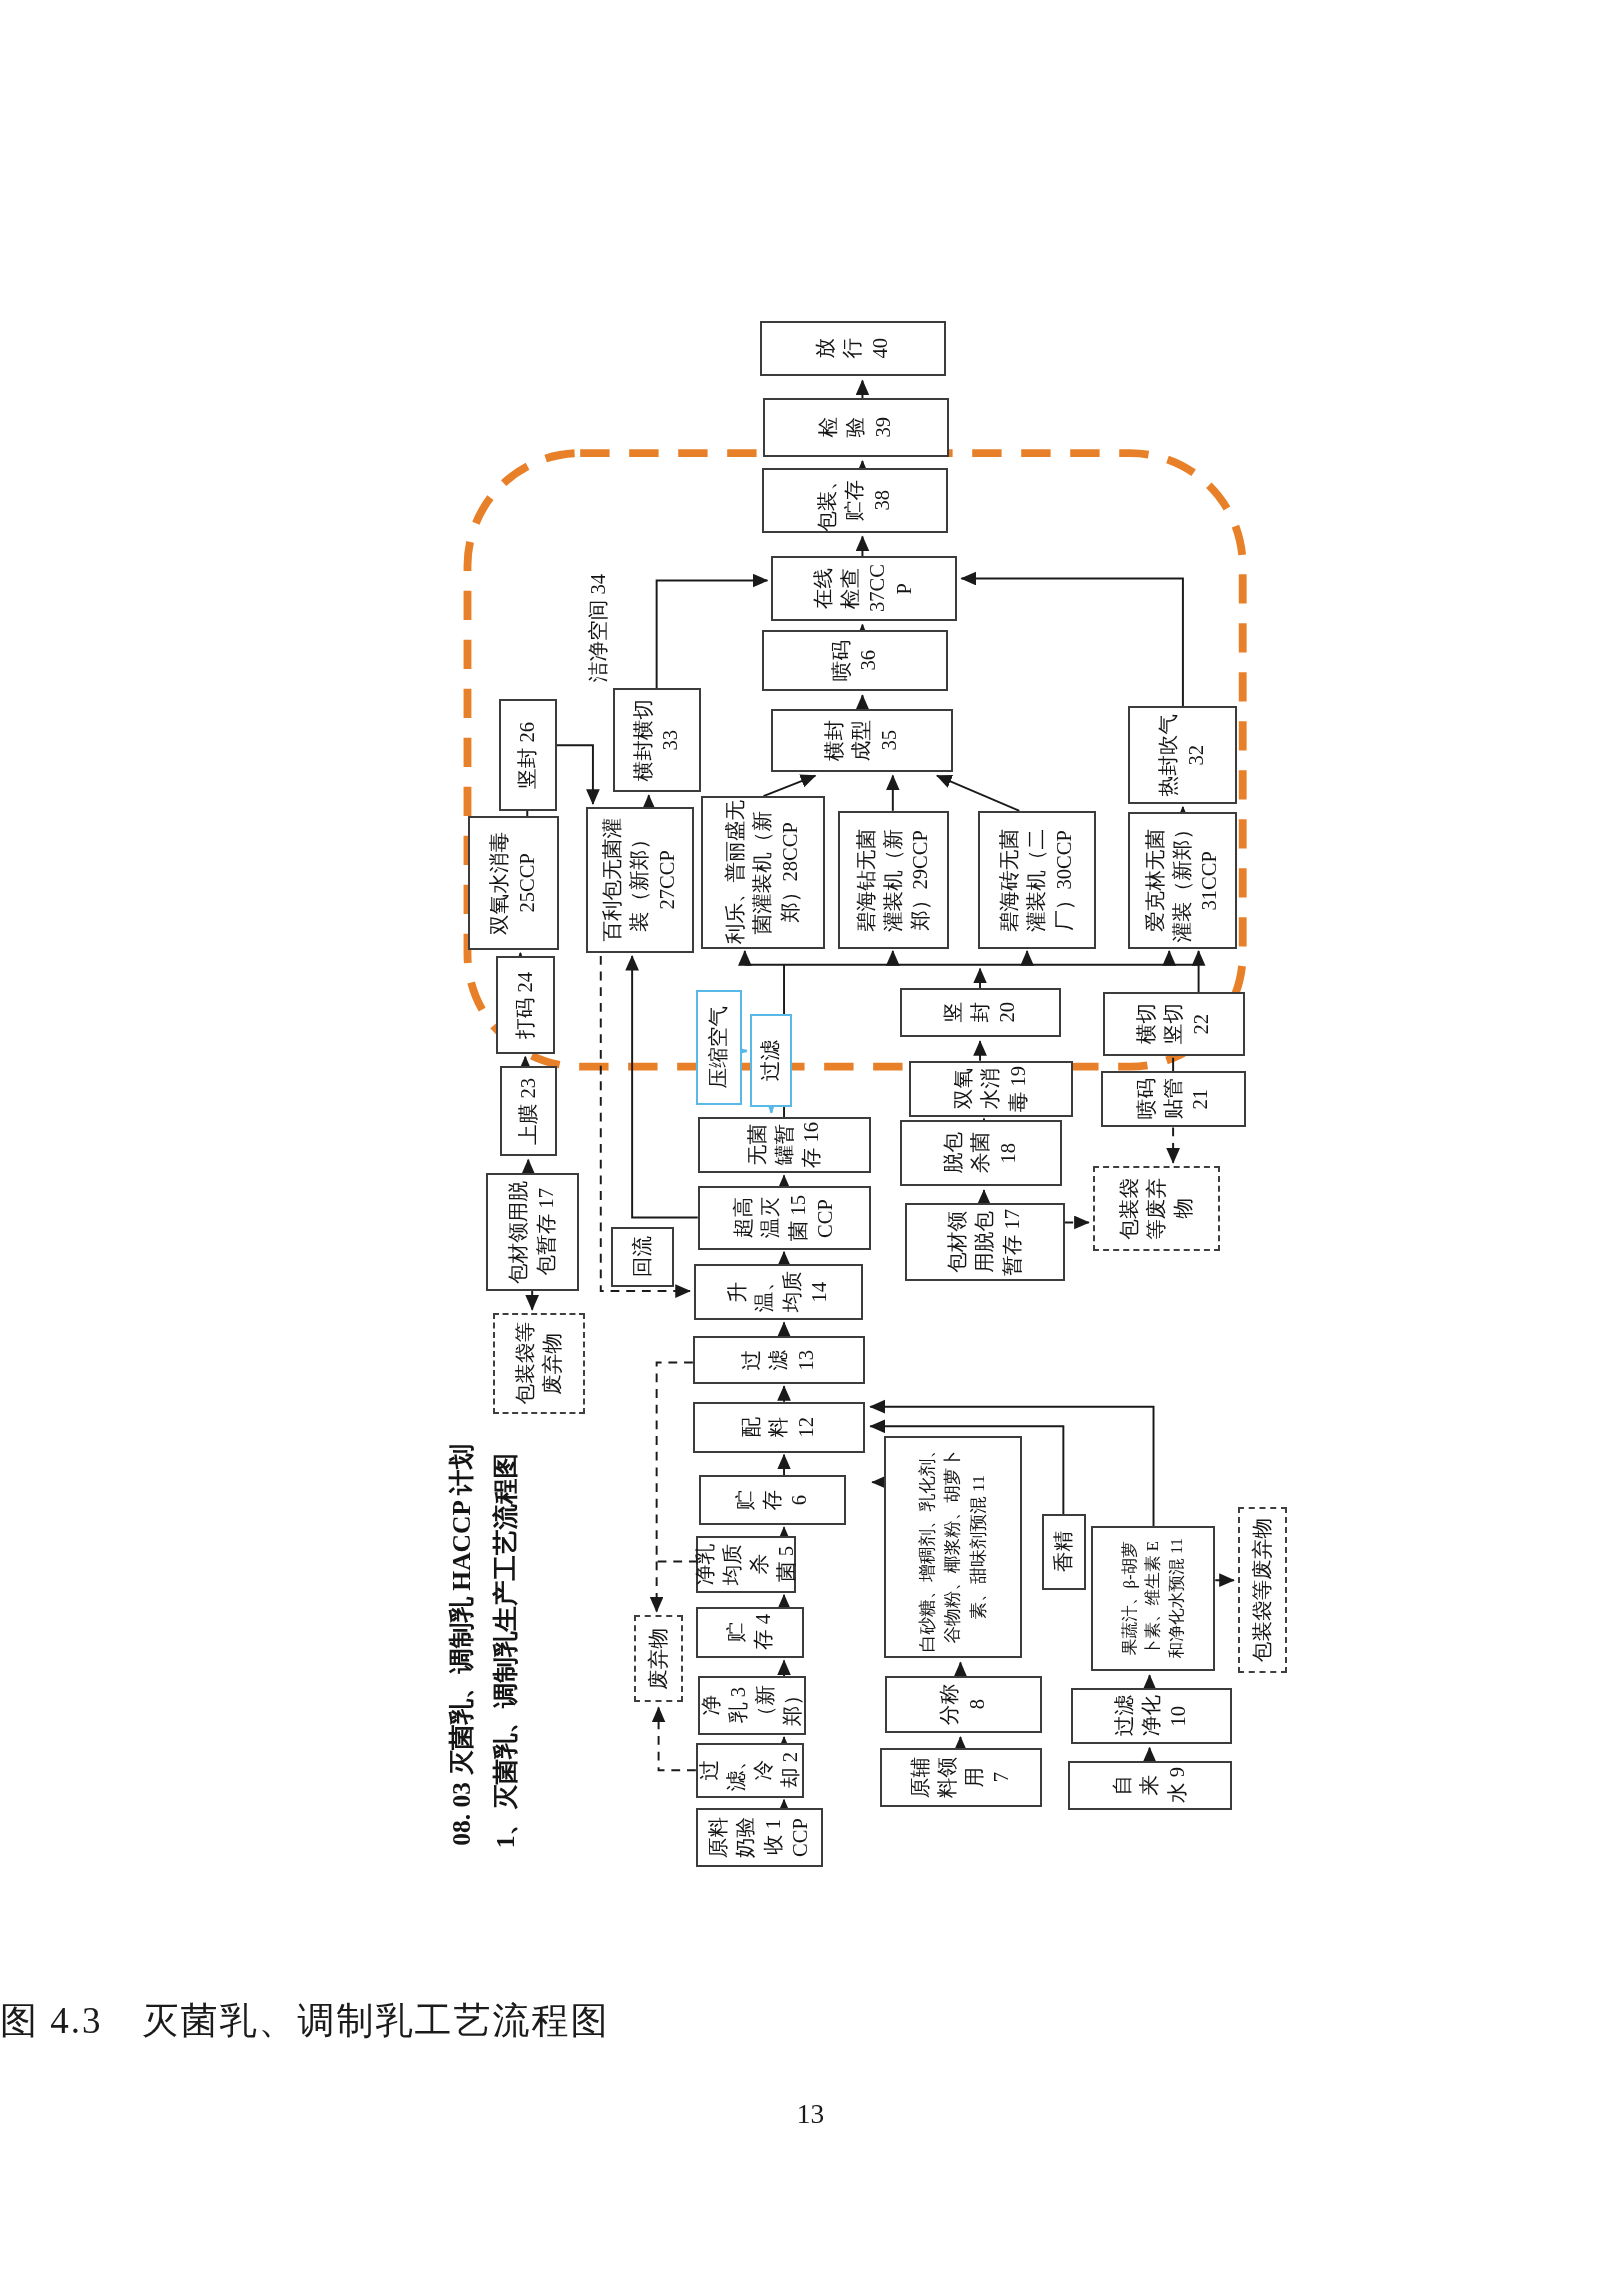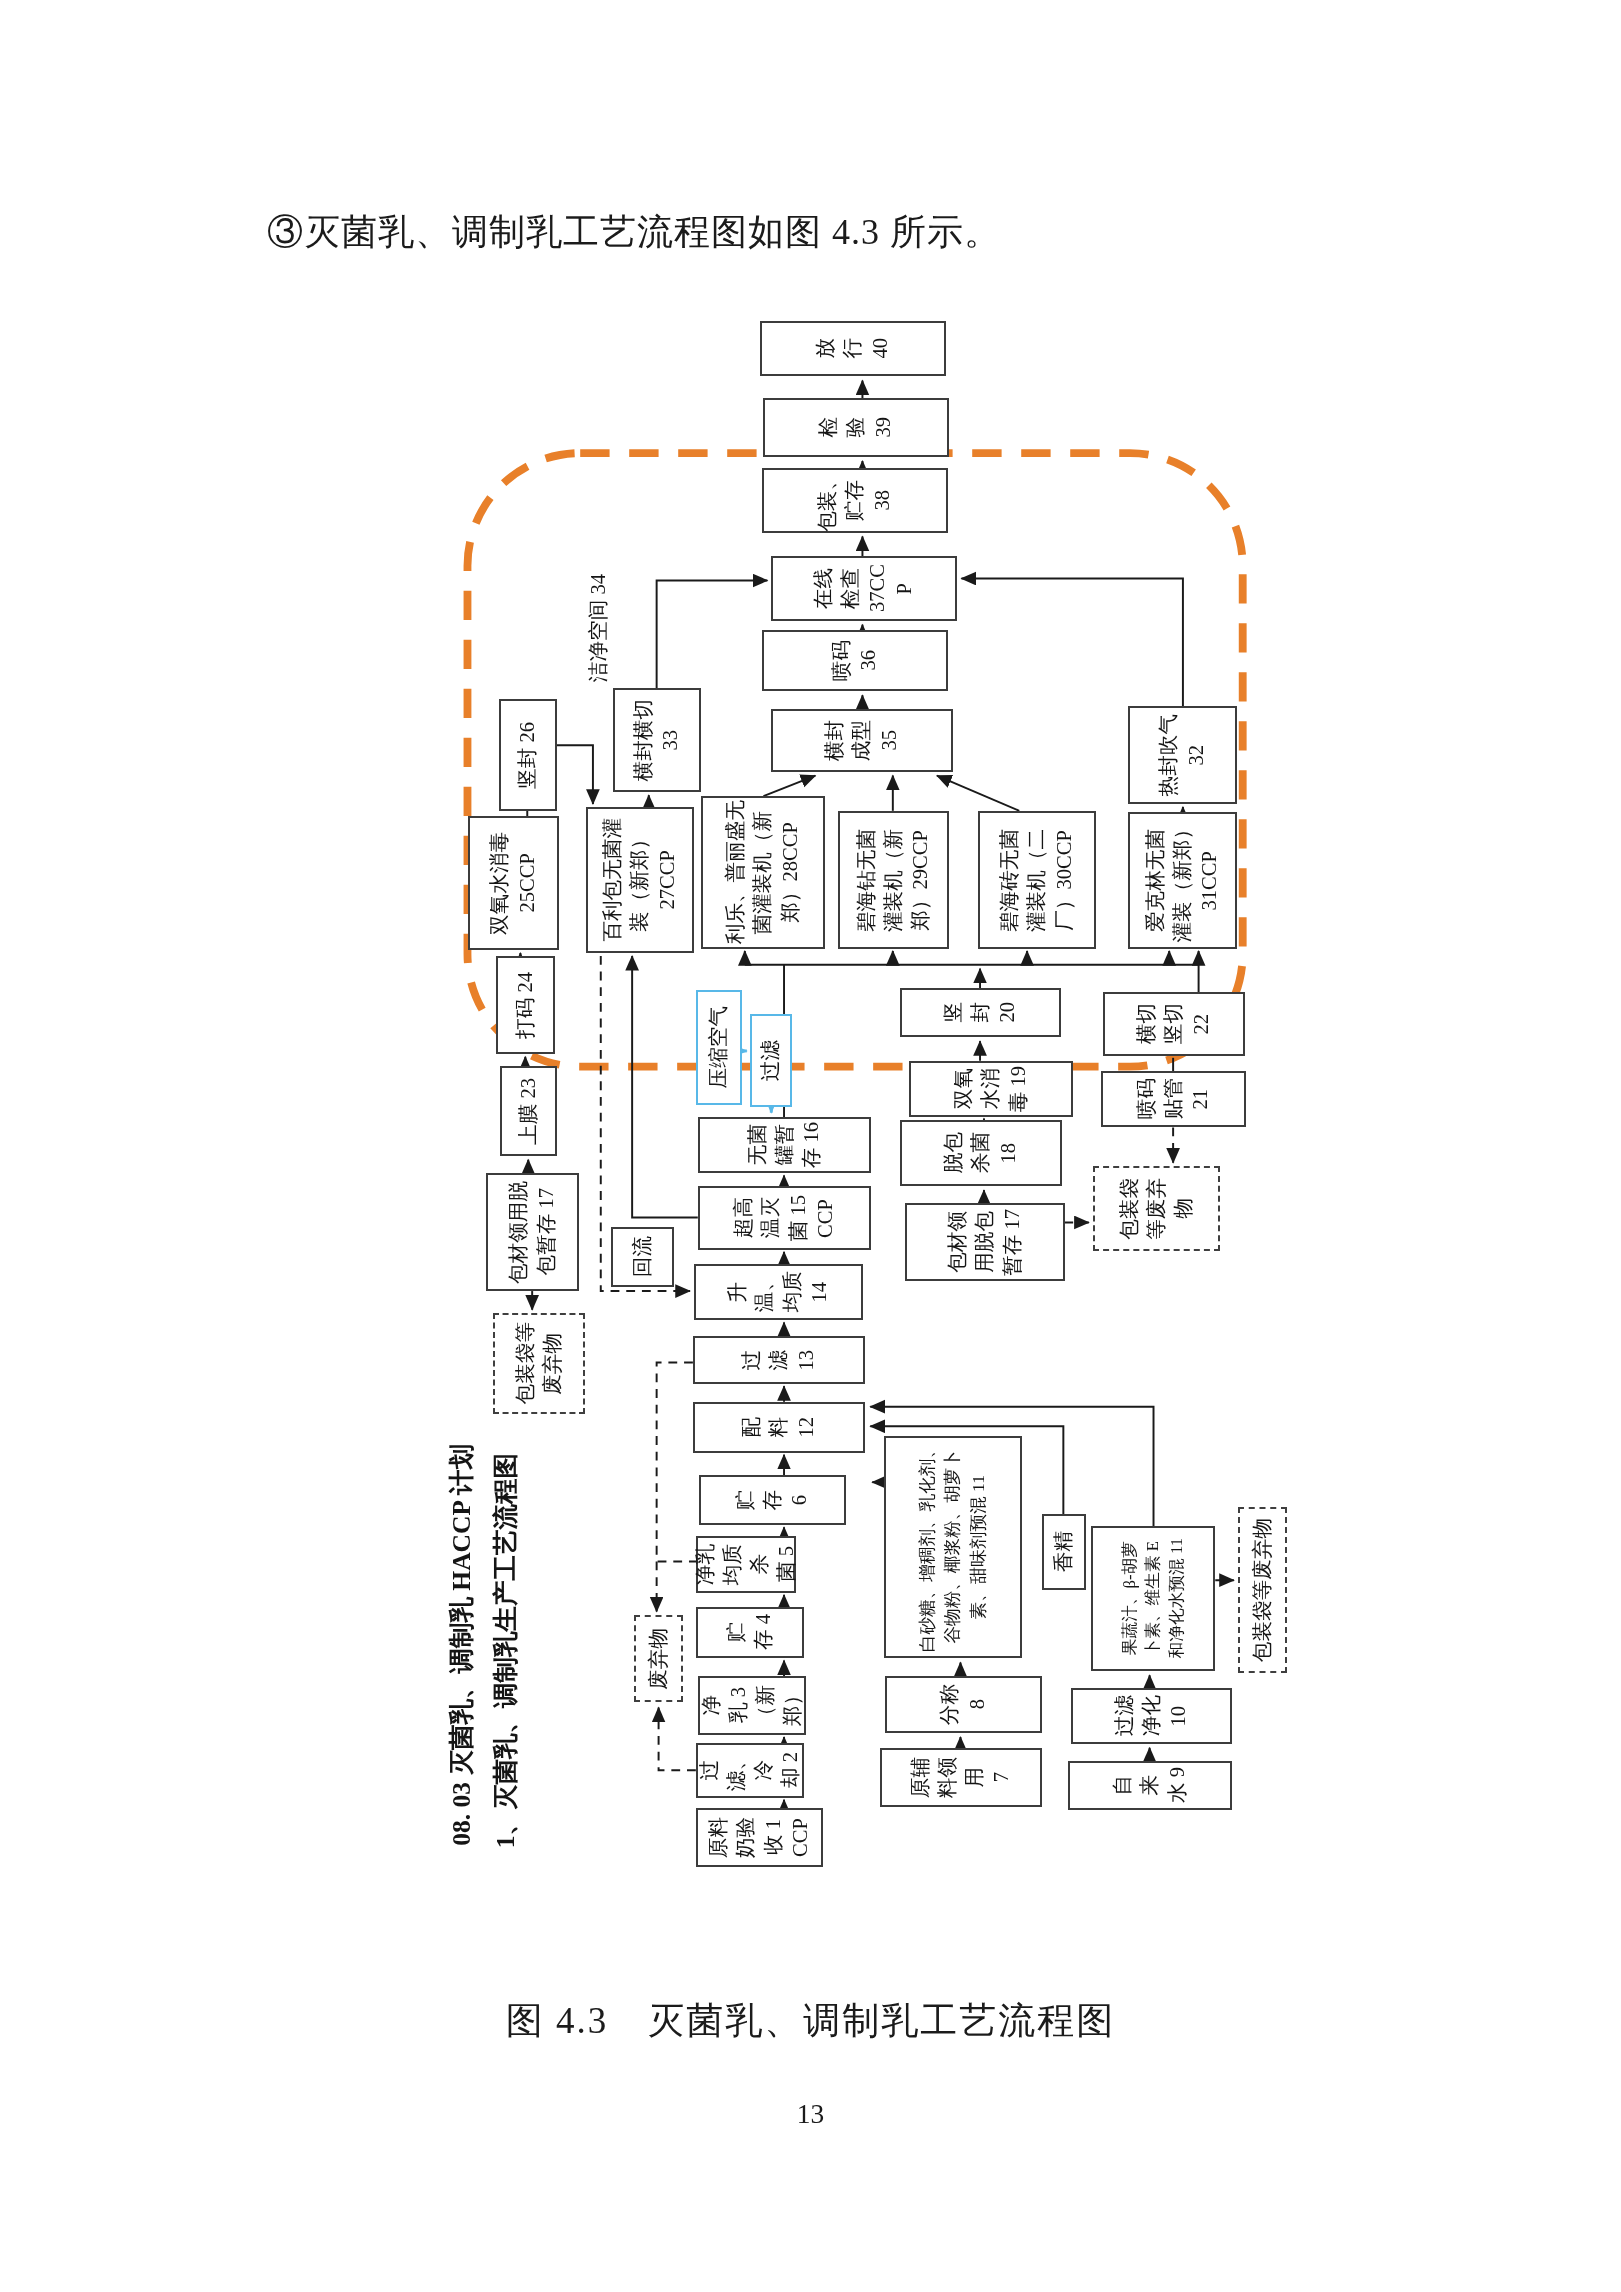--- a/index.html
+++ b/index.html
@@ -1,20 +1,20 @@
 <!DOCTYPE html>
 <html><head>
 <meta charset="utf-8">
 <style>
   html,body{margin:0;padding:0;background:#e9e9e9;}
   #page{position:relative;width:1621px;height:2293px;background:#ffffff;margin:0 auto;overflow:hidden;
         font-family:"Liberation Serif","DejaVu Serif",serif;color:#1b1b1b;}
   #connectors{position:absolute;left:0;top:0;pointer-events:none;}
   .heading{position:absolute;left:267px;top:208px;font-size:36px;letter-spacing:1px;white-space:pre;}
-  .caption{position:absolute;left:0;top:1996px;width:100%;text-align:center;font-size:37px;letter-spacing:2px;}
+  .caption{position:absolute;left:0;top:1996px;width:100%;font-size:37px;letter-spacing:2px;}
   .pagenum{position:absolute;left:0;top:2099px;width:100%;text-align:center;font-size:27.4px;}
   .box{position:absolute;border:2.5px solid #3c3c3c;background:#ffffff;box-sizing:border-box;
        display:flex;align-items:center;justify-content:center;}
   .vt{writing-mode:sideways-lr;white-space:pre;text-align:center;font-size:20.6px;line-height:1.32;color:#151515;}
   .dashed{border-style:dashed;border-width:2px;border-color:#3f3f3f;}
   .blue{border:2px solid #58b8e8;}
   .plain{border:none;background:transparent;}
   .bold .vt{font-weight:bold;}
   .small .vt{font-size:17.6px;line-height:1.45;}
   .tiny .vt{font-size:16.7px;line-height:1.4;}
@@ -103,21 +103,20 @@
       <line x1="1086" y1="1247" x2="1111" y2="1247" marker-end="url(#ab)"></line>
       <line x1="1240" y1="1612" x2="1259" y2="1612" marker-end="url(#ab)"></line>
     </g>
 
     <g stroke="#58b8e8" stroke-width="3" fill="none">
       <line x1="753" y1="1072" x2="762" y2="1072" marker-end="url(#ac)"></line>
       <line x1="787" y1="1130" x2="787" y2="1135" marker-end="url(#ac)"></line>
     </g>
   </svg>
 
-  <div class="heading">③灭菌乳、调制乳工艺流程图如图 4.3 所示。</div>
   <div class="caption">图 4.3　灭菌乳、调制乳工艺流程图</div>
   <div class="pagenum">13</div>
 
   <div class="box plain bold t26" style="left:439px;top:1439px;width:45px;height:412px">
     <span class="vt">08. 03 灭菌乳、调制乳 HACCP 计划</span>
     </div>
   <div class="box plain bold t26" style="left:484px;top:1465px;width:43px;height:372px">
     <span class="vt">1、灭菌乳、调制乳生产工艺流程图</span>
     </div>
 

